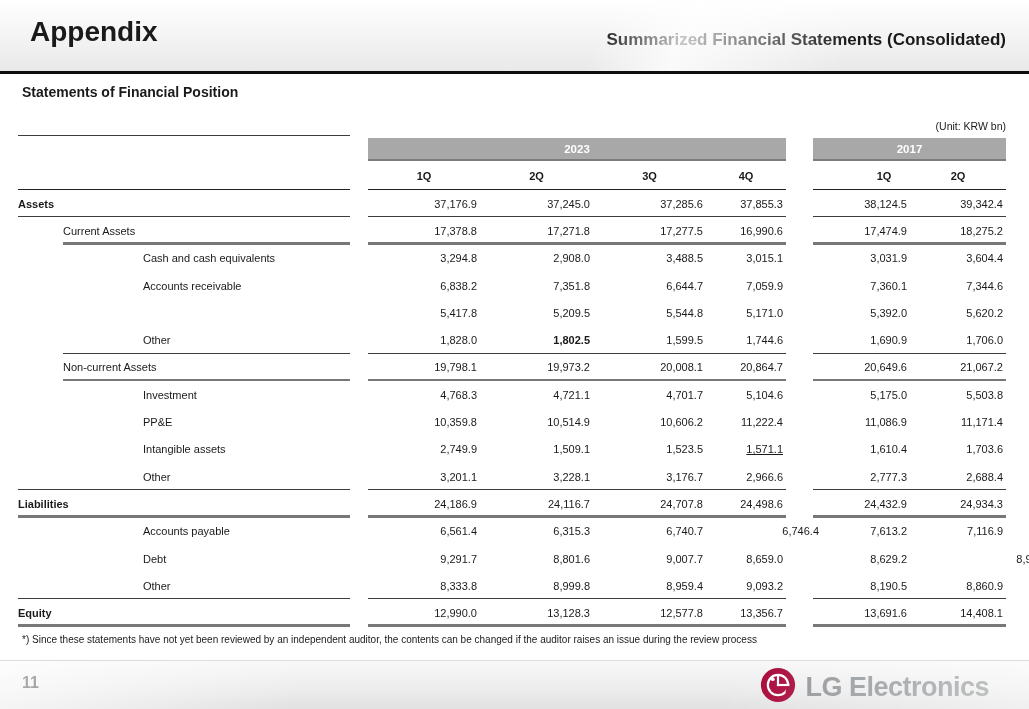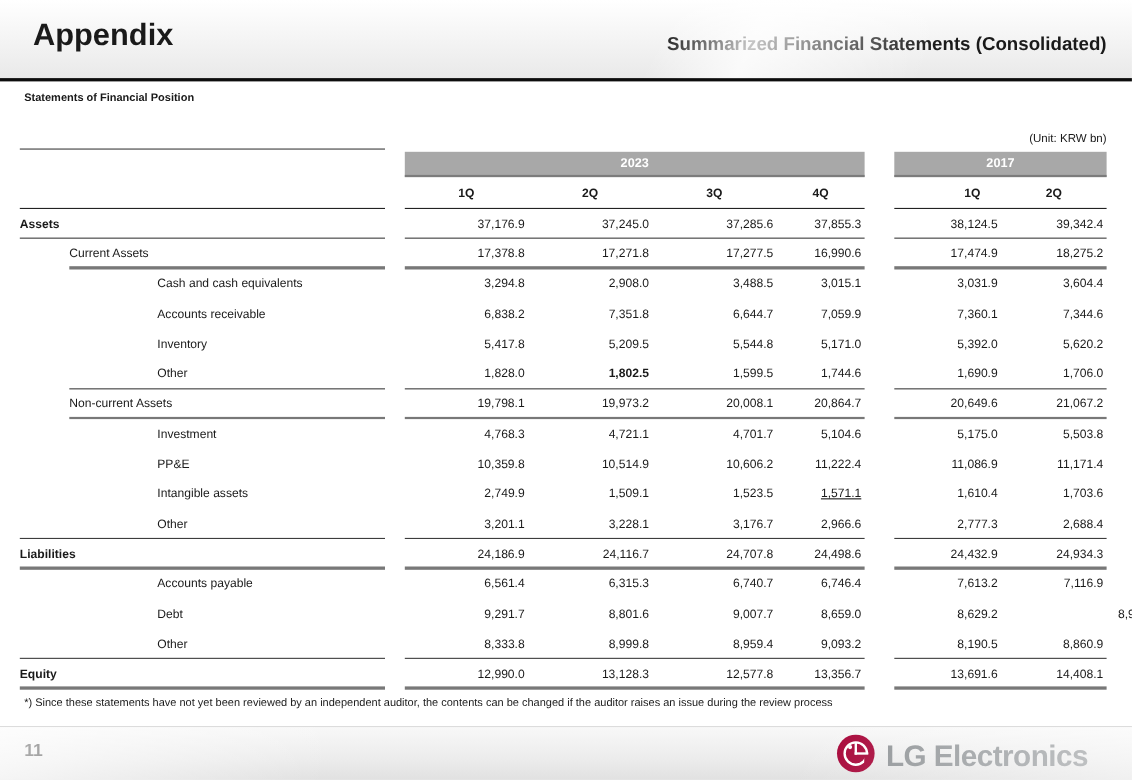--- a/index.html
+++ b/index.html
@@ -13,21 +13,21 @@
     position:absolute;left:0;top:0;width:1029px;height:71px;
     background:linear-gradient(to bottom,#ffffff 0%,#f3f3f3 55%,#e9e9e9 100%);
     border-bottom:3px solid #0d0d0d;box-sizing:content-box;
   }
   .slide-header::after{
     content:"";position:absolute;inset:0;pointer-events:none;
     background:linear-gradient(115deg,rgba(255,255,255,0) 58%,rgba(255,255,255,.75) 66%,rgba(255,255,255,0) 82%);
   }
   .app-title{position:absolute;left:30px;top:16px;font-size:28px;font-weight:bold;letter-spacing:0;}
   .header-right{position:absolute;right:23px;top:30px;font-size:17px;font-weight:bold;}
-  .section-title{position:absolute;left:22px;top:84px;font-size:10px;font-weight:bold;}
+  .section-title{position:absolute;left:22px;top:84px;font-size:14px;font-weight:bold;}
   .unit-note{position:absolute;right:23px;top:120px;font-size:10.5px;}
   
   .fin-table{position:absolute;left:18px;top:135px;width:988px;font-size:11px;}
   .ln{position:absolute;bottom:0;height:1px;background:#3d3d3d;}
   .ln.thick{height:2.5px;background:#787878;}
   .ln.head{height:1.5px;background:#222;}
   .ln.top{top:0;bottom:auto;}
   .bars-row{position:relative;height:27px;}
   .year-bar{
     position:absolute;top:3px;height:23px;box-sizing:border-box;
@@ -127,21 +127,20 @@
       <div class="trow">
         <div class="c lab" style="padding-left: 125px;">Accounts receivable</div>
         <div class="c val" style="left: 350px; width: 112px;">6,838.2</div>
         <div class="c val" style="left: 462px; width: 113px;">7,351.8</div>
         <div class="c val" style="left: 575px; width: 113px;">6,644.7</div>
         <div class="c val" style="left: 688px; width: 80px;">7,059.9</div>
         <div class="c val" style="left: 795px; width: 97px;">7,360.1</div>
         <div class="c val" style="left: 892px; width: 96px;">7,344.6</div>
       </div>
       <div class="trow">
-        <div class="c lab" style="padding-left: 125px;">Inventory</div>
         <div class="c val" style="left: 350px; width: 112px;">5,417.8</div>
         <div class="c val" style="left: 462px; width: 113px;">5,209.5</div>
         <div class="c val" style="left: 575px; width: 113px;">5,544.8</div>
         <div class="c val" style="left: 688px; width: 80px;">5,171.0</div>
         <div class="c val" style="left: 795px; width: 97px;">5,392.0</div>
         <div class="c val" style="left: 892px; width: 96px;">5,620.2</div>
       </div>
       <div class="trow">
         <div class="c lab" style="padding-left: 125px;">Other</div>
         <div class="c val" style="left: 350px; width: 112px;">1,828.0</div>
@@ -215,21 +214,21 @@
         <div class="c val" style="left: 892px; width: 96px;">24,934.3</div>
         <div class="ln thick" style="left: 0px; width: 332px;"></div>
         <div class="ln thick" style="left: 350px; width: 418px;"></div>
         <div class="ln thick" style="left: 795px; width: 193px;"></div>
       </div>
       <div class="trow">
         <div class="c lab" style="padding-left: 125px;">Accounts payable</div>
         <div class="c val" style="left: 350px; width: 112px;">6,561.4</div>
         <div class="c val" style="left: 462px; width: 113px;">6,315.3</div>
         <div class="c val" style="left: 575px; width: 113px;">6,740.7</div>
-        <div class="c val" style="left: 688px; width: 80px;">6,746.4</div>
+        <div class="c val" style="left: 724px; width: 80px;">6,746.4</div>
         <div class="c val" style="left: 795px; width: 97px;">7,613.2</div>
         <div class="c val" style="left: 892px; width: 96px;">7,116.9</div>
       </div>
       <div class="trow">
         <div class="c lab" style="padding-left: 125px;">Debt</div>
         <div class="c val" style="left: 350px; width: 112px;">9,291.7</div>
         <div class="c val" style="left: 462px; width: 113px;">8,801.6</div>
         <div class="c val" style="left: 575px; width: 113px;">9,007.7</div>
         <div class="c val" style="left: 688px; width: 80px;">8,659.0</div>
         <div class="c val" style="left: 795px; width: 97px;">8,629.2</div>

